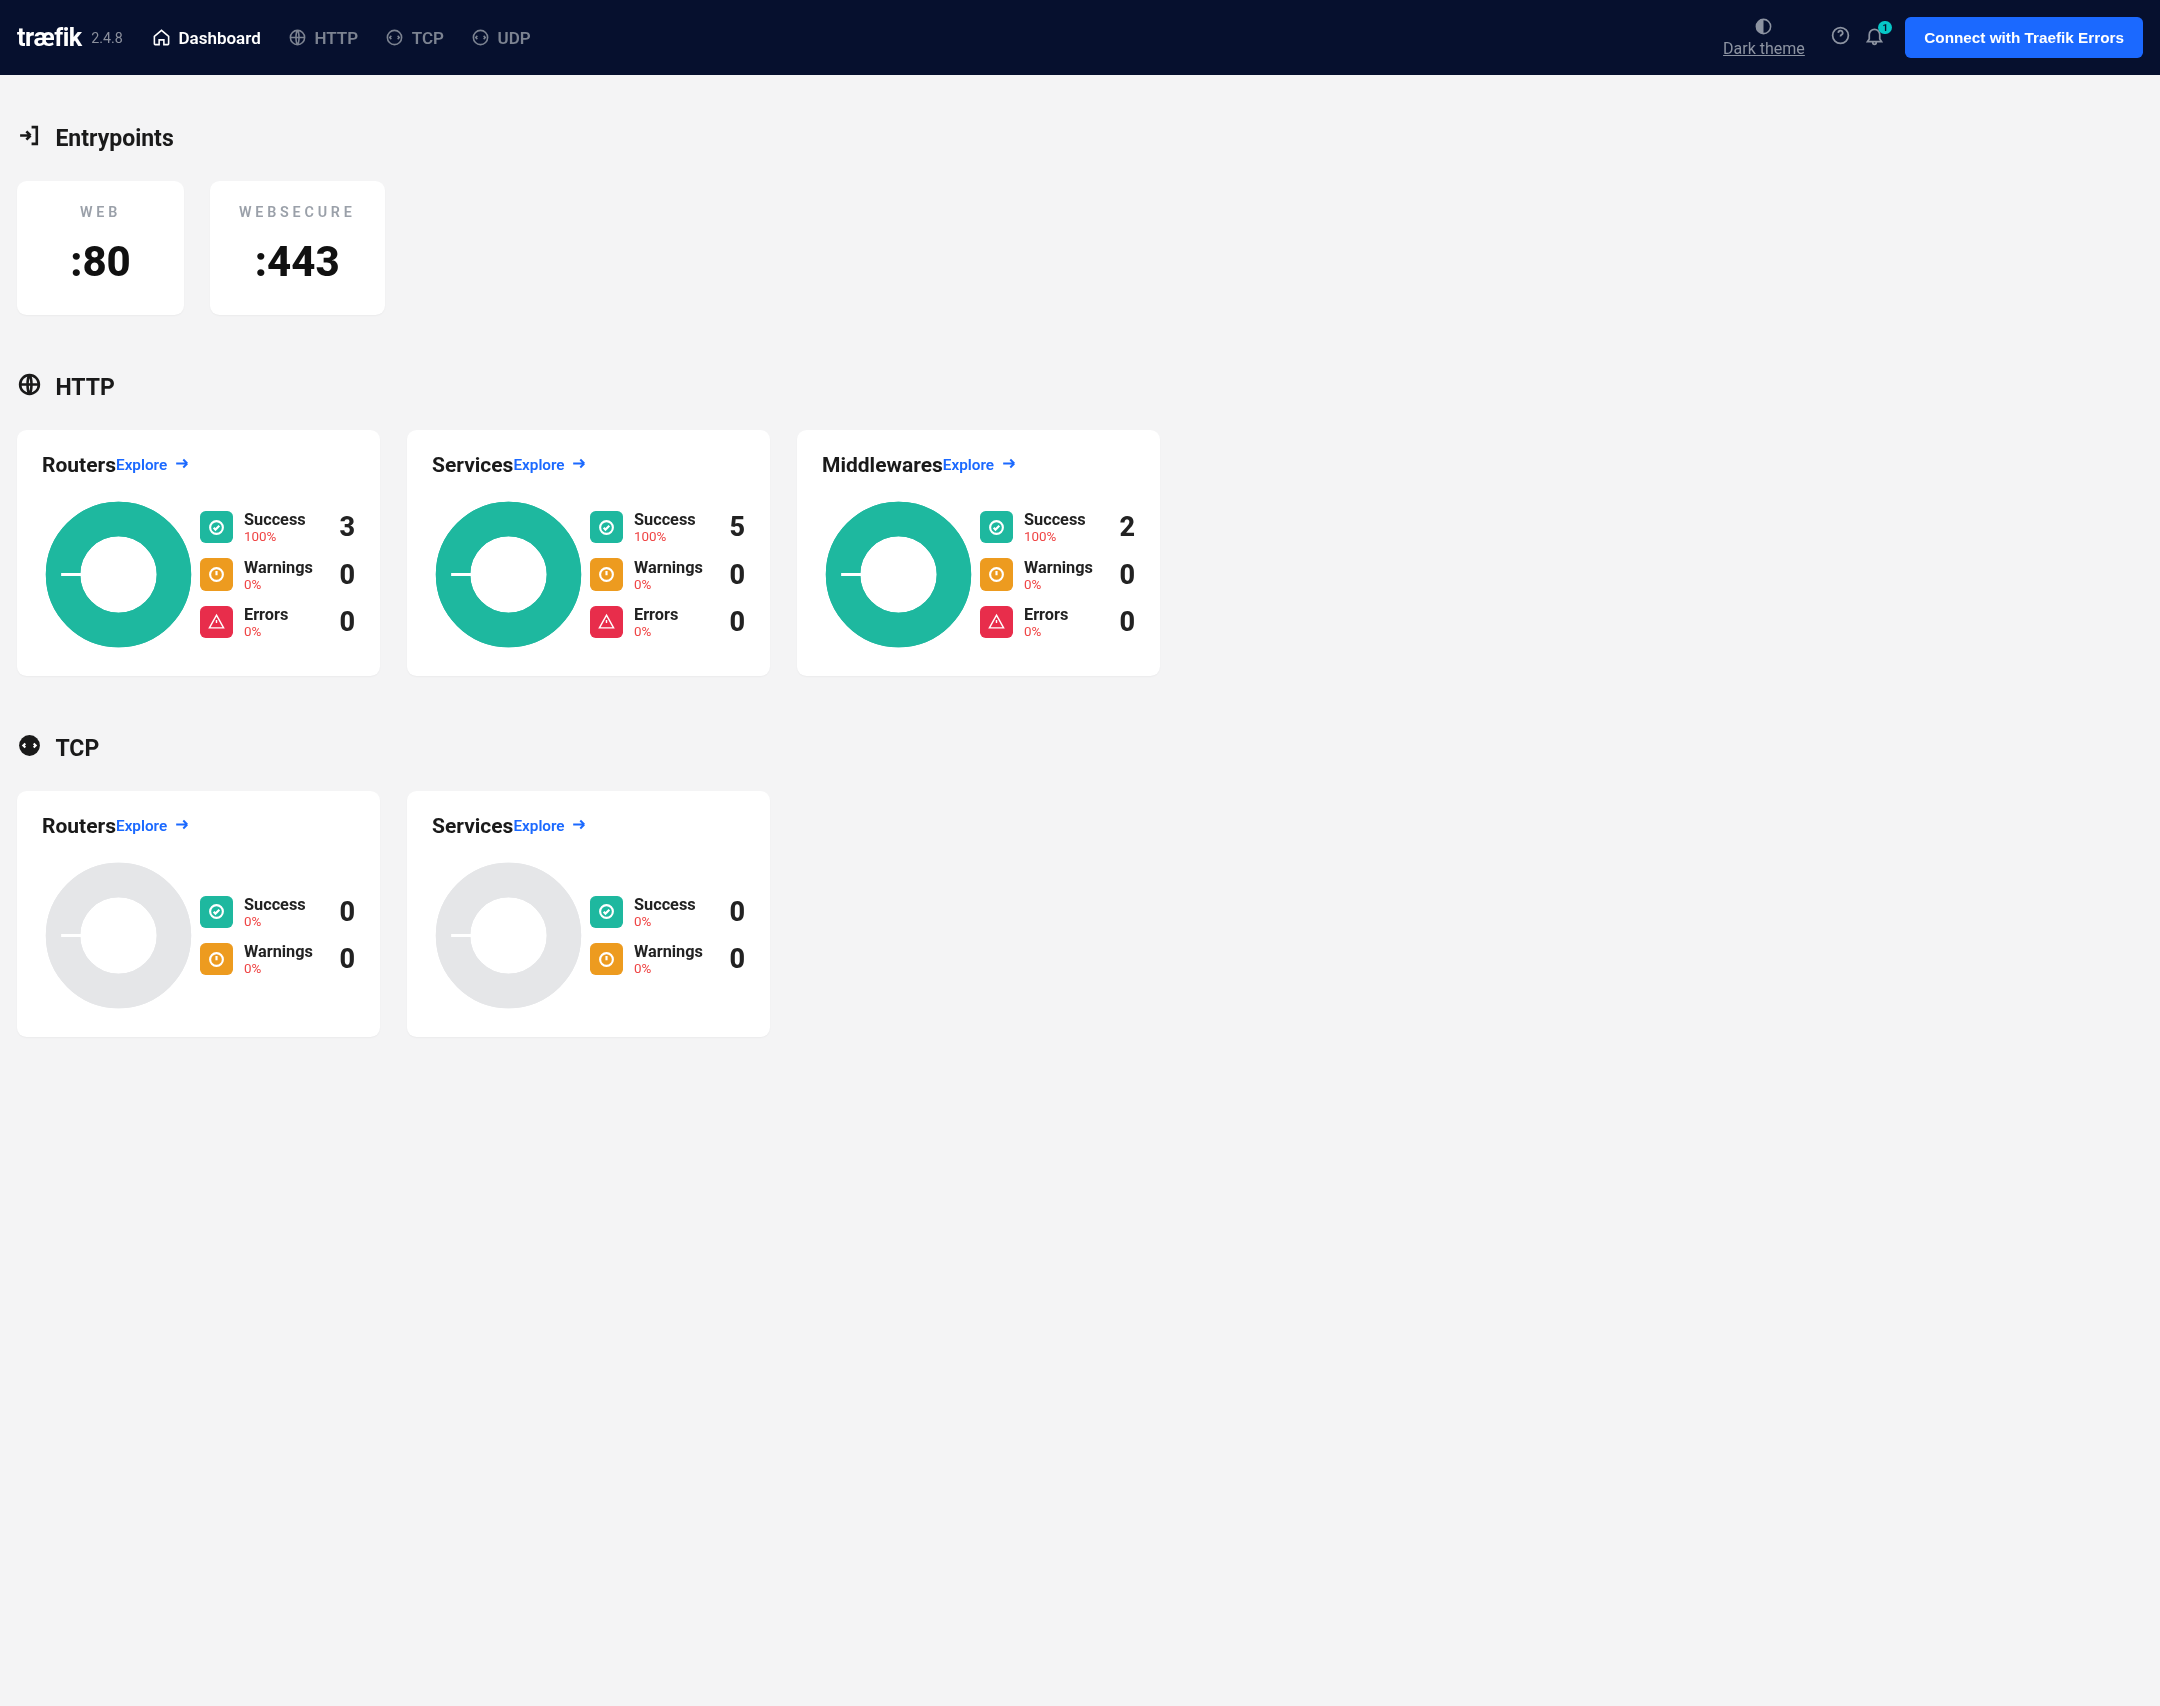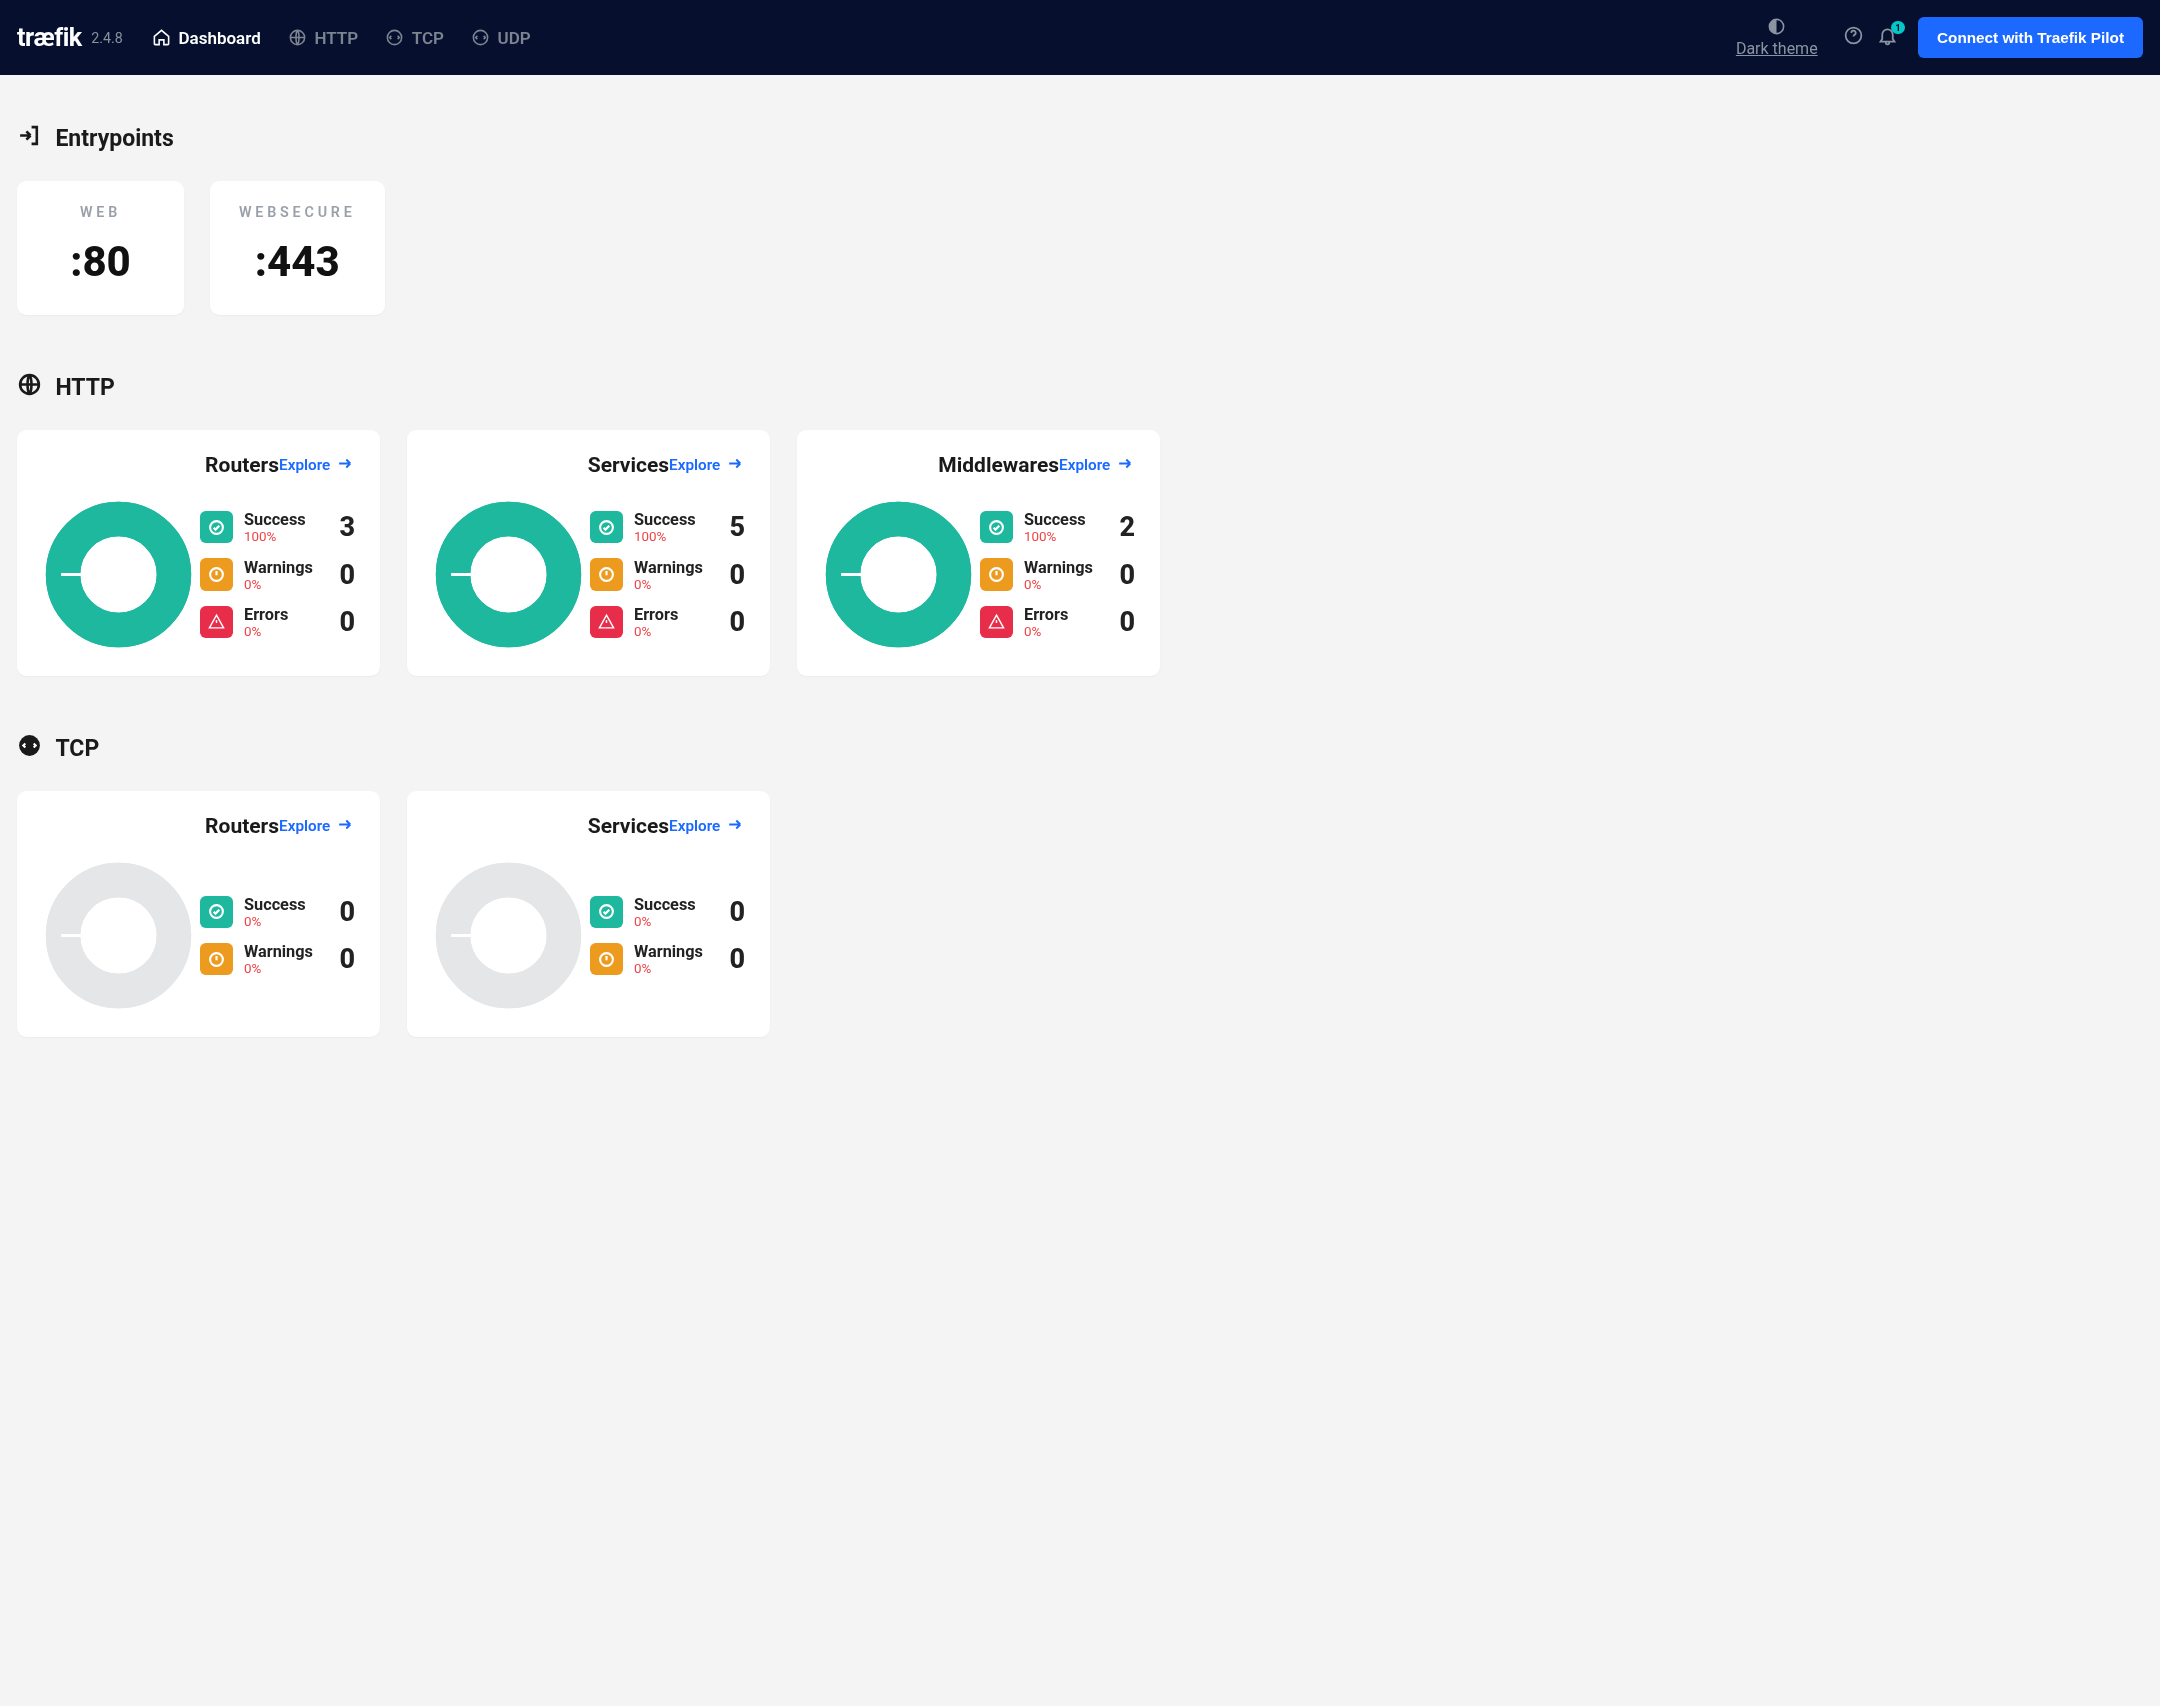--- a/index.html
+++ b/index.html
@@ -111,21 +111,21 @@
   display: flex; gap: 27px; margin-bottom: 57px; flex-wrap: wrap;
 }
 .stat-card {
   background: #fff;
   border-radius: 9.6px;
   padding: 23px 25px 25px 25px;
   width: 363px;
   box-shadow: 0 1px 1.9px rgba(0,0,0,0.04);
 }
 .card-header {
-  display: flex; justify-content: flex-end; align-items: center;
+  display: flex; justify-content: flex-start; align-items: center;
   margin-bottom: 21px;
 }
 .card-title { font-size: 21px; font-weight: 700; }
 .explore-link {
   color: #1b69ff; font-size: 15.3px; font-weight: 600;
   display: flex; align-items: center; gap: 5.7px; cursor: pointer;
 }
 .card-body { display: flex; align-items: center; gap: 5px; }
 .donut { width: 153px; height: 153px; position: relative; flex-shrink: 0; }
 .donut svg { width: 100%; height: 100%; transform: rotate(-90deg); }
@@ -212,21 +212,21 @@
 
   <div class="icon-btn">
     <span>
       <svg width="21" height="21" viewBox="0 0 24 24" fill="none" stroke="currentColor" stroke-width="2">
           <path d="M18 16v-5a6 6 0 1 0-12 0v5l-2 3h16l-2-3zM10 20a2 2 0 0 0 4 0"></path>
         </svg>
     </span>
     <span class="badge">1</span>
   </div>
 
-  <button class="connect-btn">Connect with Traefik Pilot</button>
+  <button class="connect-btn">Connect with Traefik Errors</button>
 </div>
 
 <div class="page">
 
   <div class="section-header">
     <span>
       <svg viewBox="0 0 24 24" fill="none" stroke="currentColor" stroke-width="2.5">
           <path d="M3 12h10m0 0l-4-4m4 4l-4 4M14 4h5v16h-5"></path>
         </svg>
     </span>

